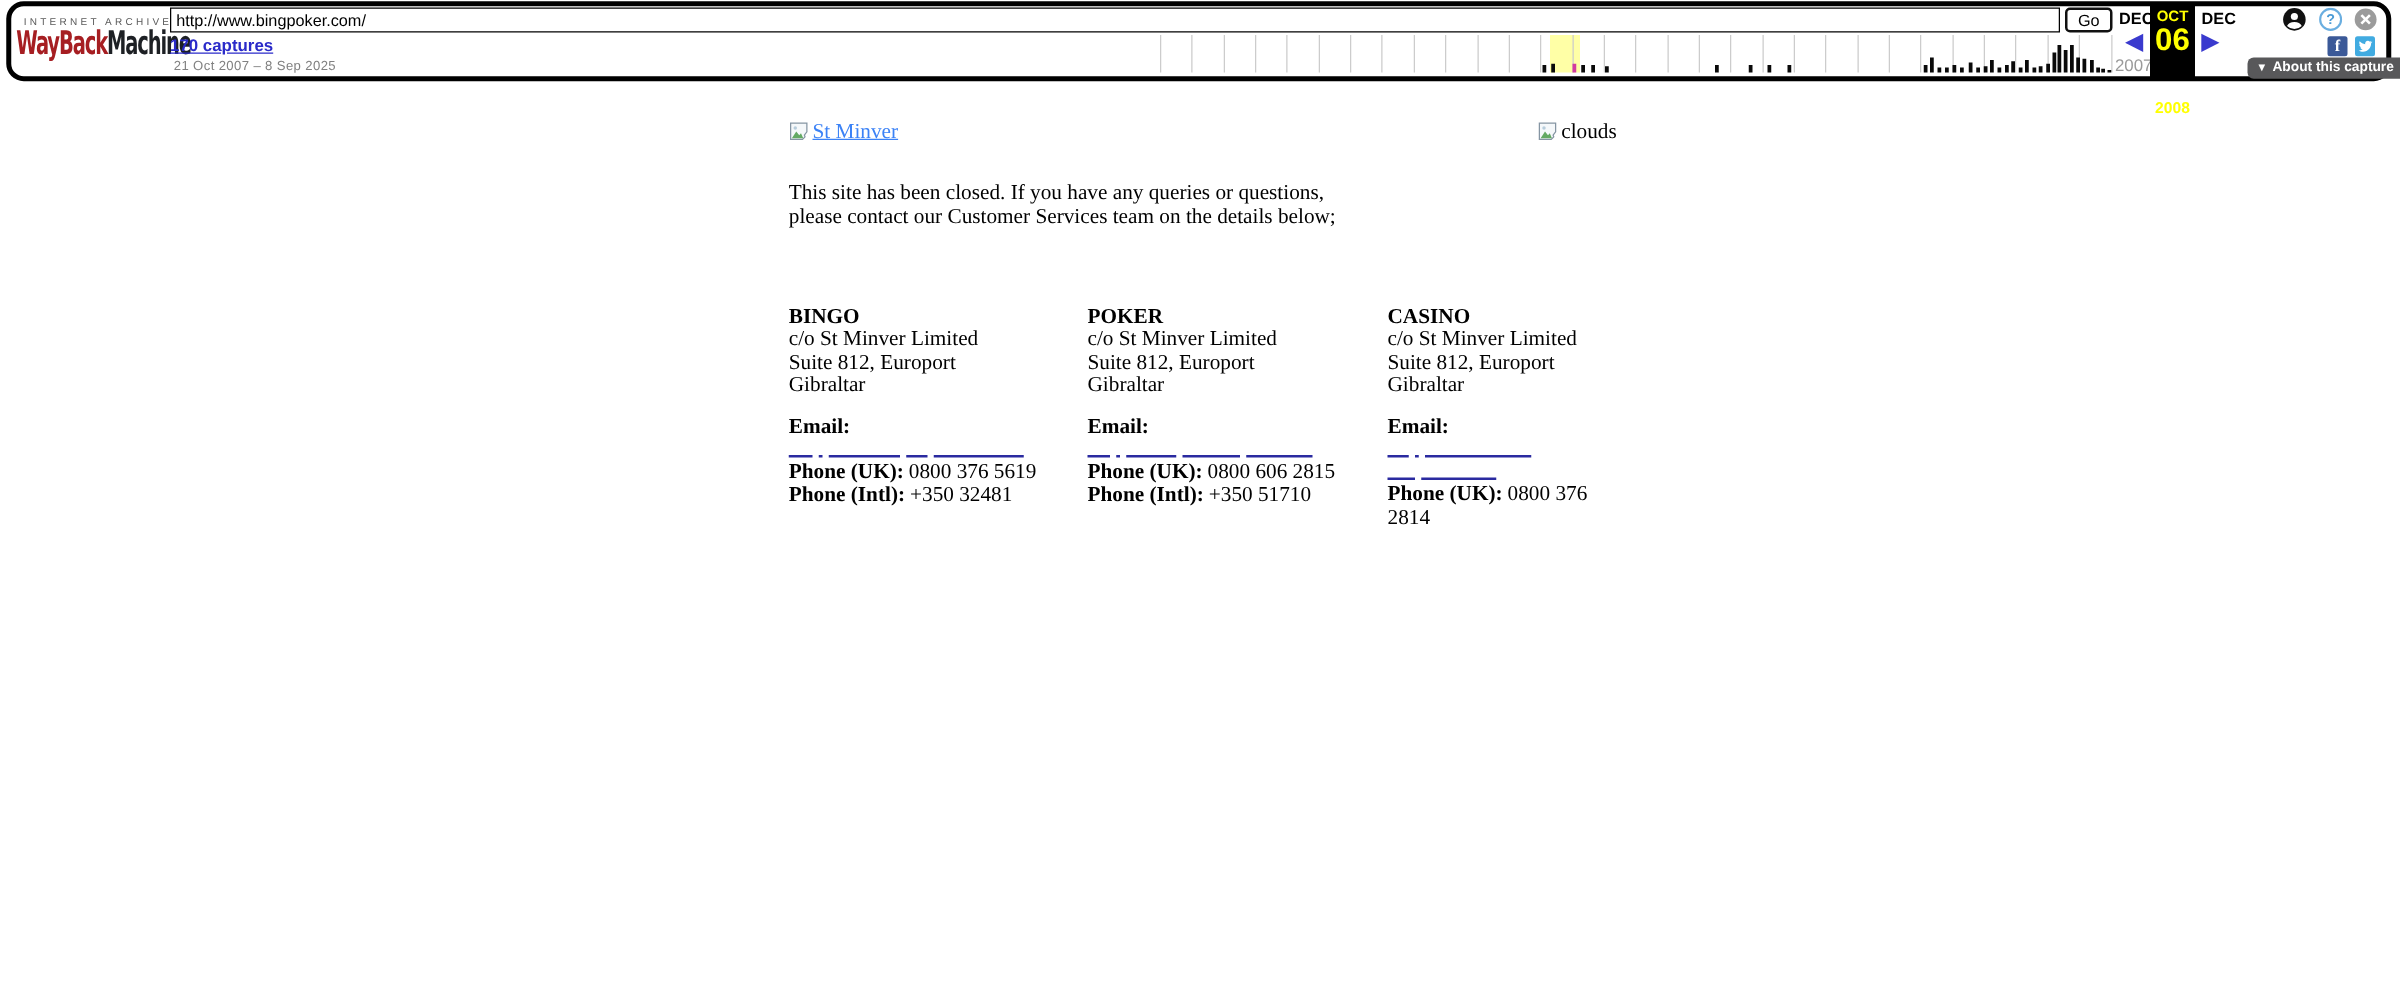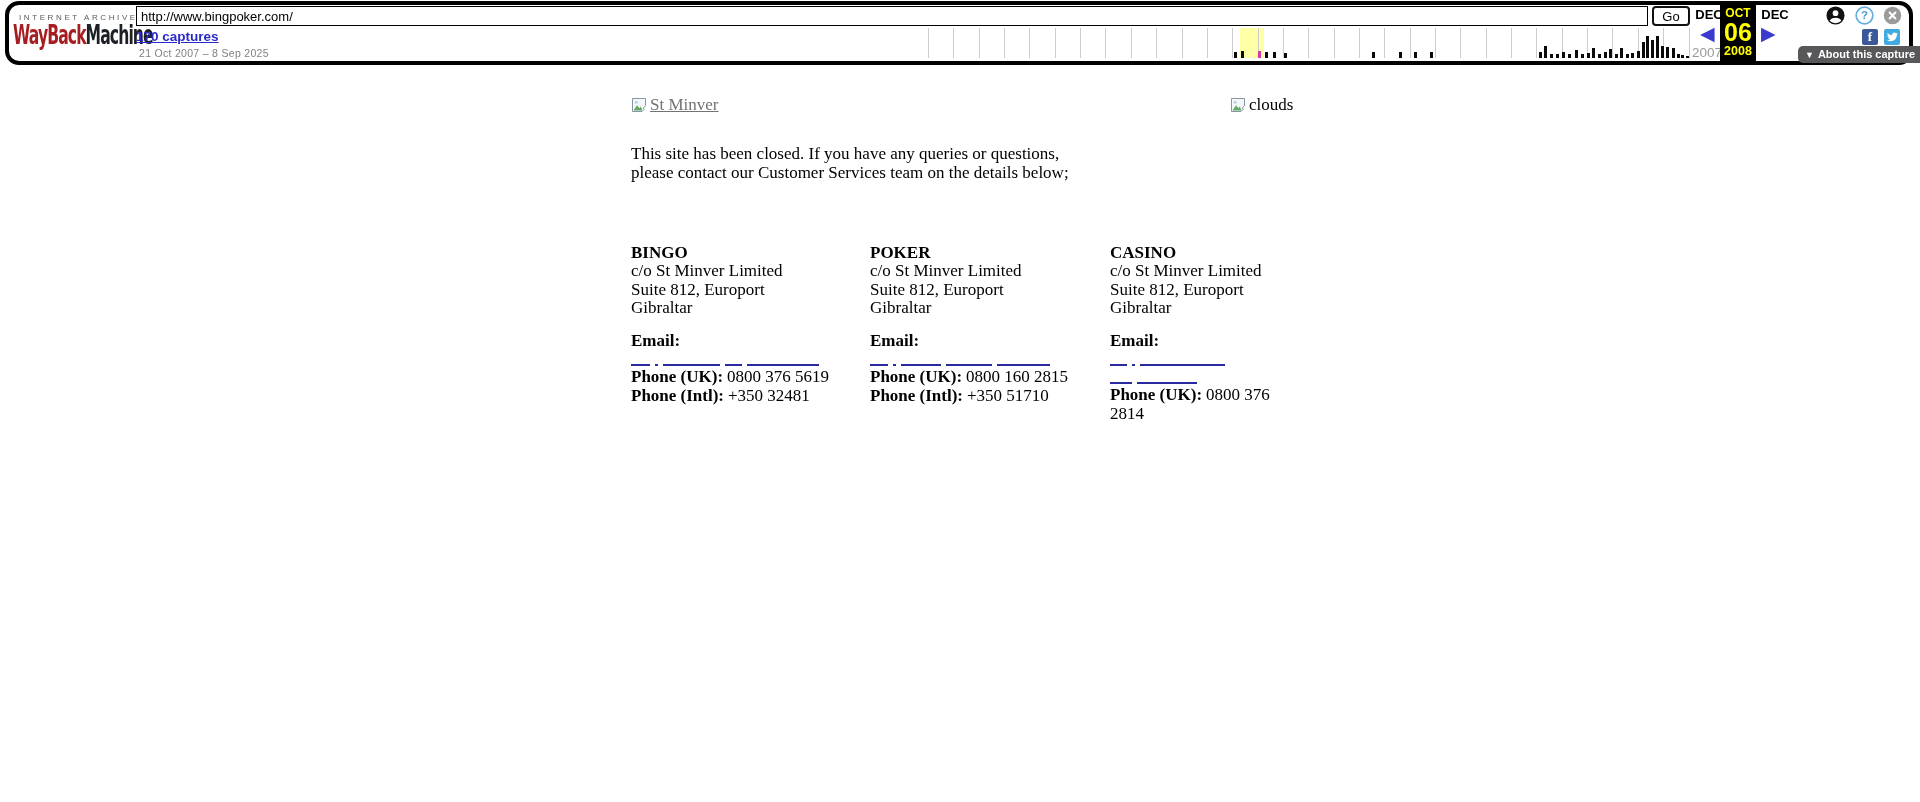--- a/index.html
+++ b/index.html
@@ -39,40 +39,40 @@
   #nav-next-month { left:1749px; top:2px; width:34px; text-align:center; }
   #nav-prev-year { left:1678px; top:40px; width:40px; text-align:center; font-size:13.5px; color:#9a9a9a; }
   #nav-next-year { left:1801px; top:40px; width:42px; text-align:center; font-size:13.5px; color:#111; }
   .navarrow { font-size:19px; color:#3a3ace; cursor:pointer; line-height:19px; }
   #arrow-prev { left:1691px; top:19px; }
   #arrow-next { left:1752px; top:19px; }
   #curbox { left:1711px; top:-2px; width:36px; height:60px; background:#000; color:#ff0;
             text-align:center; }
   #curbox .m { font-size:12px; font-weight:bold; margin-top:3px; }
   #curbox .d { font-size:25px; font-weight:bold; line-height:24px; }
-  #curbox .y { font-size:12.5px; font-weight:bold; }
+  #curbox .y { font-size:12.5px; font-weight:bold;margin-top:35px; }
 
   .tico { width:19px; height:19px; cursor:pointer; }
   #ico-user { left:1817px; top:1px; }
   #ico-help { left:1846px; top:1px; }
   #ico-close { left:1874px; top:1px; }
   #ico-fb { left:1853px; top:24px; width:16px; height:16px; background:#3b5998; border-radius:2px;
             color:#fff; font-weight:bold; font-size:13px; text-align:center; line-height:16px;
             font-family:"Liberation Serif", serif; cursor:pointer; }
   #ico-tw { left:1875px; top:24px; width:16px; height:16px; background:#41abe1; border-radius:2px; cursor:pointer; }
 
   #about-btn { left:1789px; top:41px; height:17px; padding:2px 9px 2px 7px; background:#58585a;
                border-radius:5px; color:#fff; font-size:11px; font-weight:bold; cursor:pointer;
                white-space:nowrap; }
   #about-btn .tri { font-size:9px; margin-right:4px; }
 
   
   .serif { font-family:"Liberation Serif", serif; font-size:17px; color:#000; }
   #stminver { left:631px; top:95px; position:absolute; display:flex; align-items:center; gap:1px; cursor:pointer; }
-  #stminver .alt { color:#737373; text-decoration:underline; }
+  #stminver .alt { color:#3b82f6; text-decoration:underline; }
   #clouds { left:1230px; top:95px; position:absolute; display:flex; align-items:center; gap:1px; }
   #notice { left:631px; top:145px; position:absolute; line-height:18.5px; }
 
   .col { position:absolute; top:244px; line-height:18.3px; }
   #col-0 { left:631px; width:232px; }
   #col-1 { left:870px; width:232px; }
   #col-2 { left:1110px; width:172px; }
   .col .ttl { font-weight:bold; }
   .col .sp { height:15px; }
   .col b { margin-right:4px; }
@@ -254,21 +254,21 @@
     <div class="ttl">Email:</div>
     <div class="email-lines">
         <div class="eline">
           <span class="eseg" style="width: 18px;"></span>
           <span class="eseg" style="width: 3px;"></span>
           <span class="eseg" style="width: 40px;"></span>
           <span class="eseg" style="width: 46px;"></span>
           <span class="eseg" style="width: 53px;"></span>
         </div>
       </div>
-    <div><b>Phone (UK):</b><span>0800 160 2815</span></div>
+    <div><b>Phone (UK):</b><span>0800 606 2815</span></div>
     <div><b>Phone (Intl):</b><span>+350 51710</span></div>
   </div>
 
   <div id="col-2" class="col serif">
     <div class="ttl">CASINO</div>
     <div>c/o St Minver Limited</div>
     <div>Suite 812, Europort</div>
     <div>Gibraltar</div>
     <div class="sp"></div>
     <div class="ttl">Email:</div>

